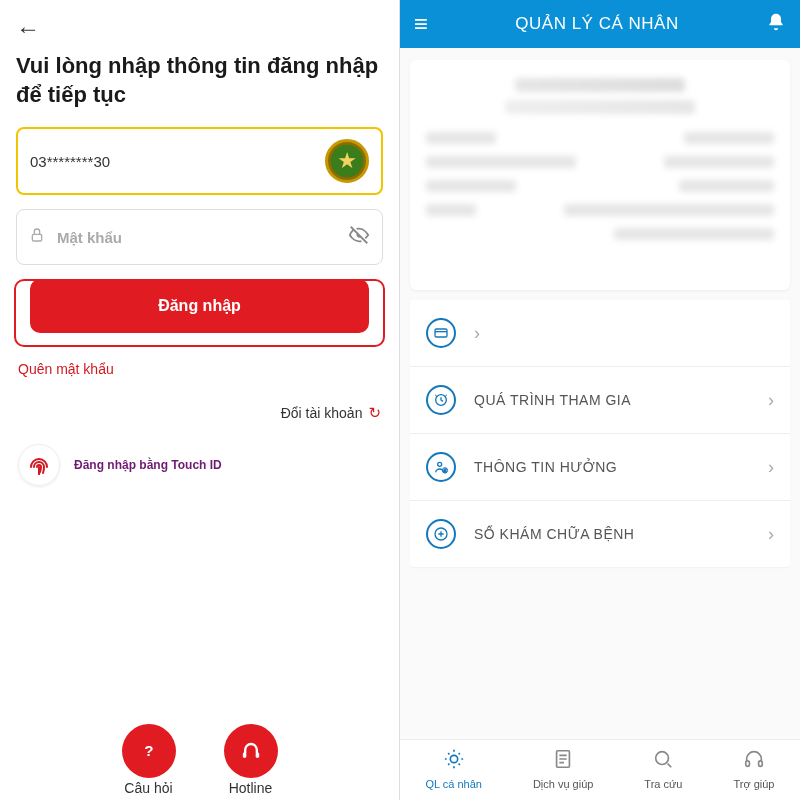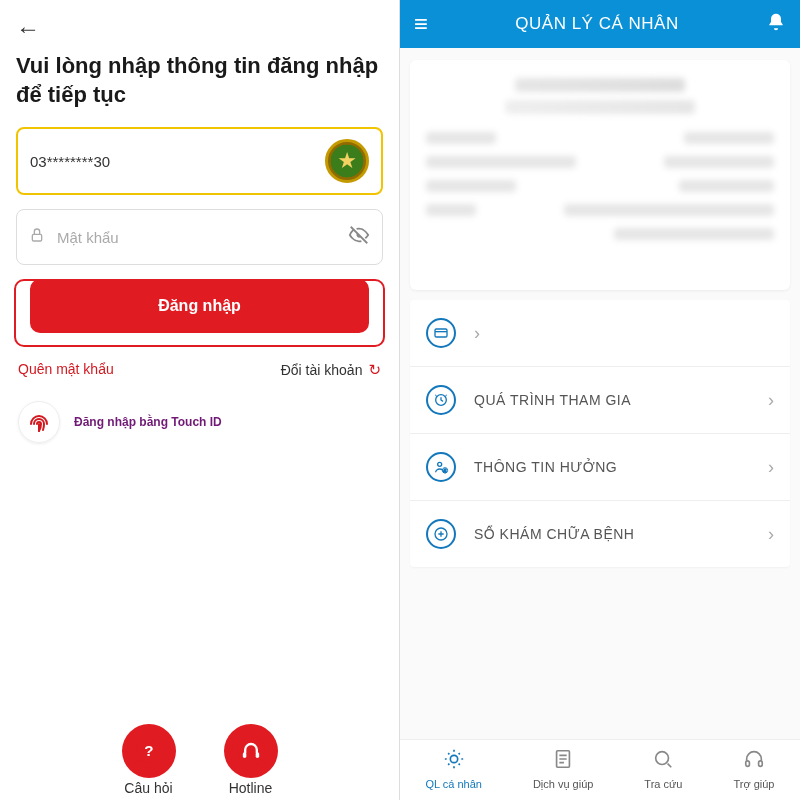--- a/index.html
+++ b/index.html
@@ -8,27 +8,27 @@
   
   .left { width: 400px; height: 800px; border-right: 1px solid #ddd; position: relative; display: flex; flex-direction: column; }
   .left-header { padding: 12px 16px 6px; }
   .back { font-size: 24px; color: #333; }
   .title { font-size: 22px; font-weight: 700; color: #1a1a1a; padding: 6px 16px 18px; line-height: 1.3; }
   .field-wrap { padding: 0 16px 14px; }
   .field { display: flex; align-items: center; border: 1px solid #ddd; border-radius: 8px; padding: 10px 12px; min-height: 56px; }
   .field.user { border: 2px solid #f0c400; }
   .field .icon-left { color: #aaa; margin-right: 10px; font-size: 16px; width: 18px; }
   .field .value { flex: 1; font-size: 15px; color: #333; }
-  .field .placeholder { color: #aaa; }
+  .field .placeholder { color: #aaa; font-weight: bold; }
   .login-btn-wrap { padding: 0 16px 14px; }
   .login-btn { background: #e11b22; color: #fff; border: none; border-radius: 8px; width: 100%; padding: 16px 0; font-size: 16px; font-weight: 600; outline: 3px solid #e11b22; outline-offset: -1px; }
   .login-btn-wrap { border: 2px solid #e11b22; border-radius: 10px; margin: 0 14px 14px; }
   .link-row { display: flex; justify-content: space-between; padding: 0 18px 18px; font-size: 14px; }
   .forgot { color: #d31920; }
-  .switch { color: #333; display: flex; align-items: center; gap: 6px; }
+  .switch { color: #333; display: flex; align-items: center; gap: 6px; margin-top: 43px; }
   .switch .sync-icon { color: #d31920; font-size: 15px; }
   .touch-row { display: flex; align-items: center; gap: 14px; padding: 4px 18px; }
   .touch-circle { width: 42px; height: 42px; border-radius: 50%; border: 1px solid #eee; display: flex; align-items: center; justify-content: center; color: #d31920; font-size: 22px; box-shadow: 0 1px 3px rgba(0,0,0,.08); }
   .touch-label { font-size: 12px; font-weight: 600; color: #701a75; }
   .left-footer { margin-top: auto; display: flex; justify-content: center; gap: 48px; padding-bottom: 4px; }
   .help-item { display: flex; flex-direction: column; align-items: center; font-size: 14px; color: #333; }
   .help-circle { width: 54px; height: 54px; border-radius: 50%; background: #e11b22; color: #fff; display: flex; align-items: center; justify-content: center; font-size: 26px; margin-bottom: 2px; }
   .badge { width: 44px; height: 44px; border-radius: 50%; background: radial-gradient(circle at 50% 50%, #3a7d1a 60%, #8f6b00 62%); border: 3px solid #c49a00; display: flex; align-items: center; justify-content: center; color: #f3d162; font-size: 22px; }
   .left-body { flex: 1; display: flex; flex-direction: column; }
 

